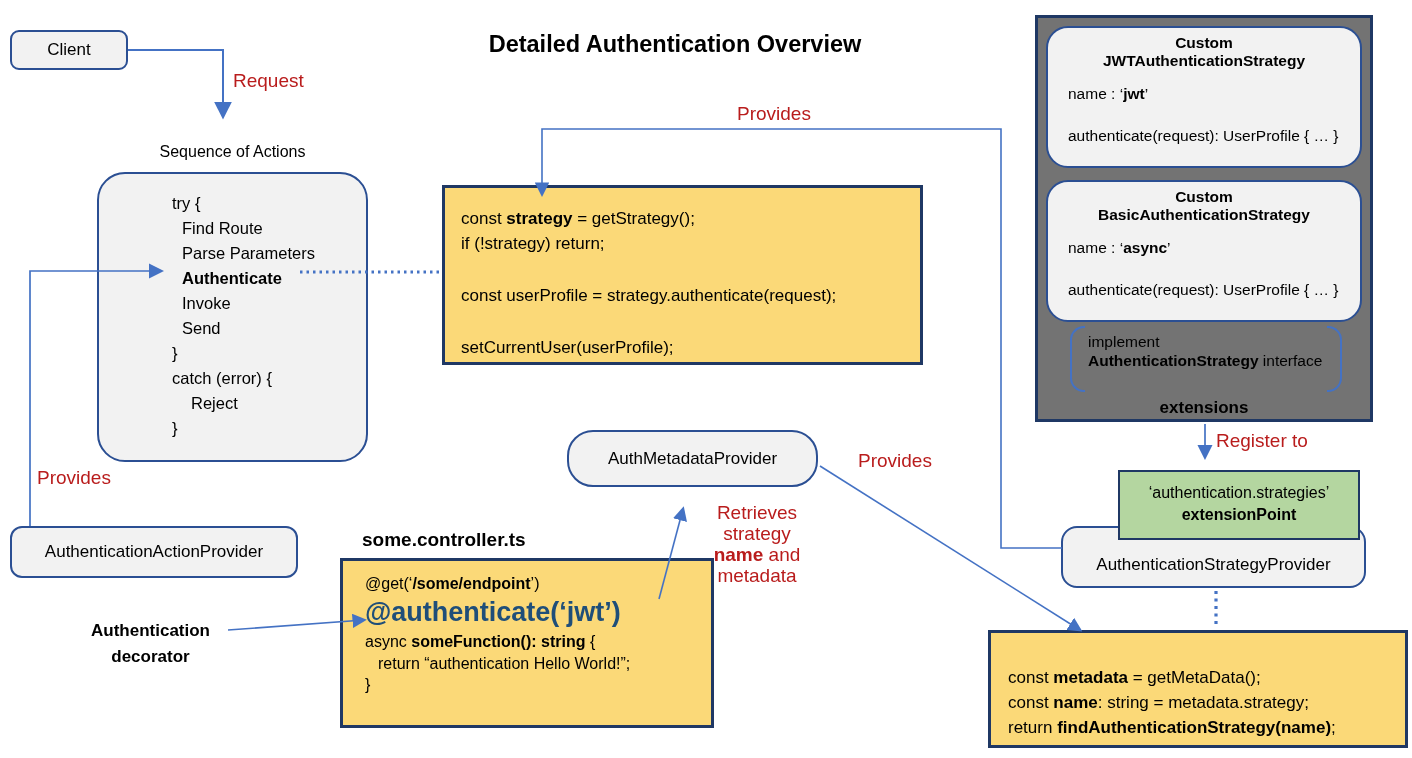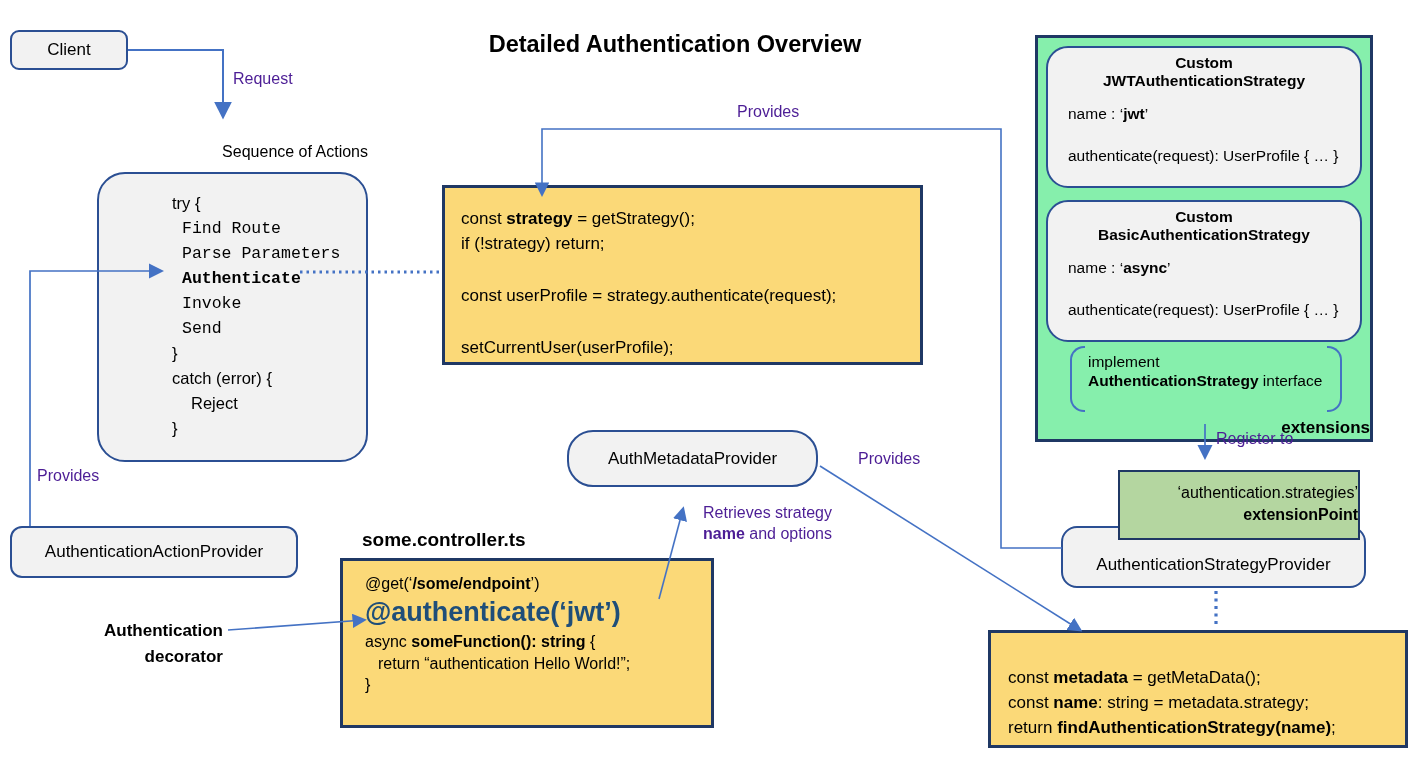--- a/index.html
+++ b/index.html
@@ -1,40 +1,40 @@
 <!DOCTYPE html>
 <html><head>
 <meta charset="utf-8">
 <style>
   html,body{margin:0;padding:0;background:#fff;}
   body{font-family:"Liberation Sans",sans-serif;color:#000;}
   .canvas{position:relative;width:1412px;height:758px;background:#fff;overflow:hidden;}
   .abs{position:absolute;box-sizing:border-box;}
   .round-gray{background:#F2F2F2;border:2px solid #2B4F93;display:flex;align-items:center;justify-content:center;}
   .yellow{background:#FBD978;border:3px solid #1F3864;}
-  .greenpanel{background:#86efac;border:3px solid #1F3864;margin-top:20px;}
+  .greenpanel{background:#737373;border:3px solid #1F3864;}
   .lightgreen{background:#B4D6A0;border:2.5px solid #1F3864;}
-  .blue-label{color:#4c1d95;font-size:16px;white-space:nowrap;}
+  .blue-label{color:#b91c1c;font-size:19px;white-space:nowrap;}
   .title{font-weight:bold;font-size:23.5px;text-align:center;}
   .boxlabel{font-size:17px;white-space:nowrap;}
   .seq-line{font-size:16.5px;line-height:25px;white-space:nowrap;}
-  .ind1{padding-left:10px;font-family:Liberation Mono, monospace;}
+  .ind1{padding-left:10px;}
   .ind2{padding-left:19px;}
   .codeline{font-size:17px;line-height:25px;white-space:nowrap;}
   .gap{margin-top:27px;}
   .strat-box{background:#F2F2F2;border:2.5px solid #2B4F93;border-radius:22px;}
   .strat-title{text-align:center;font-weight:bold;font-size:15.5px;line-height:18px;padding-top:6px;}
   .strat-line{font-size:15.5px;white-space:nowrap;position:absolute;left:20px;}
   .impl{font-size:15.5px;line-height:19px;}
   .bracket-l{width:15px;height:66px;border-left:2.5px solid #4472C4;border-top:2.5px solid #4472C4;border-bottom:2.5px solid #4472C4;border-radius:14px 0 0 14px;}
   .bracket-r{width:15px;height:66px;border-right:2.5px solid #4472C4;border-top:2.5px solid #4472C4;border-bottom:2.5px solid #4472C4;border-radius:0 14px 14px 0;}
   .ctrl-l1{font-size:16px;line-height:21px;white-space:nowrap;}
   .ctrl-l2{font-size:27px;line-height:37px;font-weight:bold;color:#1F4E79;white-space:nowrap;}
   .ctrl-l3{font-size:16px;line-height:21.5px;white-space:nowrap;}
-  .center{text-align:right;}
+  .center{text-align:center;}
   .bold{font-weight:bold;}
   svg.connectors{position:absolute;left:0;top:0;z-index:5;pointer-events:none;}
   .z4{z-index:4;}
   .z3{z-index:3;}
 </style>
 </head>
 <body>
 
 <div class="canvas">
 
@@ -130,21 +130,21 @@
     <div class="codeline"><span>return </span><b>findAuthenticationStrategy(name)</b><span>;</span></div>
   </div>
 
   <div class="abs round-gray" style="left:567px;top:430px;width:251px;height:57px;border-radius:26px;">
     <span class="boxlabel">AuthMetadataProvider</span>
   </div>
   <div class="abs blue-label" style="left:858px;top:450px;">Provides</div>
 
   <div class="abs blue-label center" style="left:682px;top:502px;width:150px;line-height:21px;white-space:normal;">
     <div>Retrieves strategy</div>
-    <div><b>name</b><span> and options</span></div>
+    <div><b>name</b><span> and metadata</span></div>
   </div>
 
   <div class="abs bold" style="left:362px;top:529px;font-size:19px;">some.controller.ts</div>
   <div class="abs yellow" style="left:340px;top:558px;width:374px;height:170px;padding:12px 0 0 22px;">
     <div class="ctrl-l1"><span>@get(‘</span><b>/some/endpoint</b><span>’)</span></div>
     <div class="ctrl-l2">@authenticate(‘jwt’)</div>
     <div class="ctrl-l3"><span>async </span><b>someFunction(): string</b><span> {</span></div>
     <div class="ctrl-l3" style="padding-left:13px;">return “authentication Hello World!”;</div>
     <div class="ctrl-l3">}</div>
   </div>

